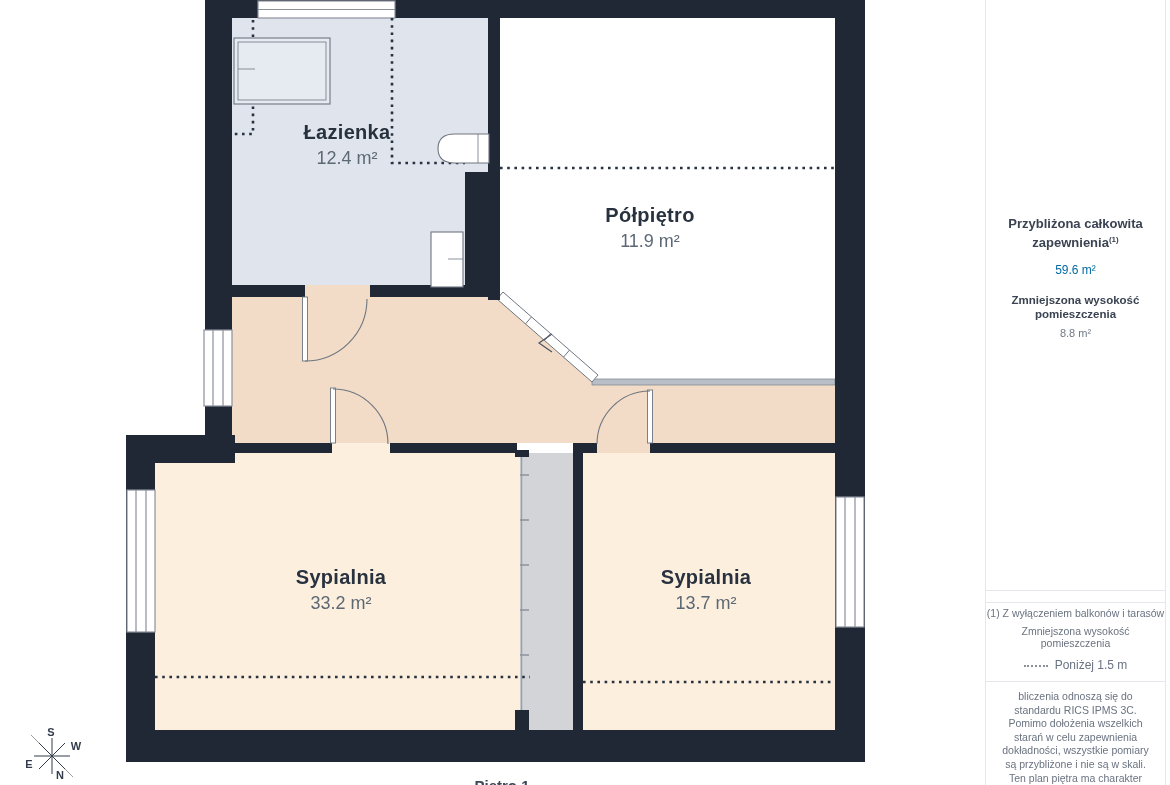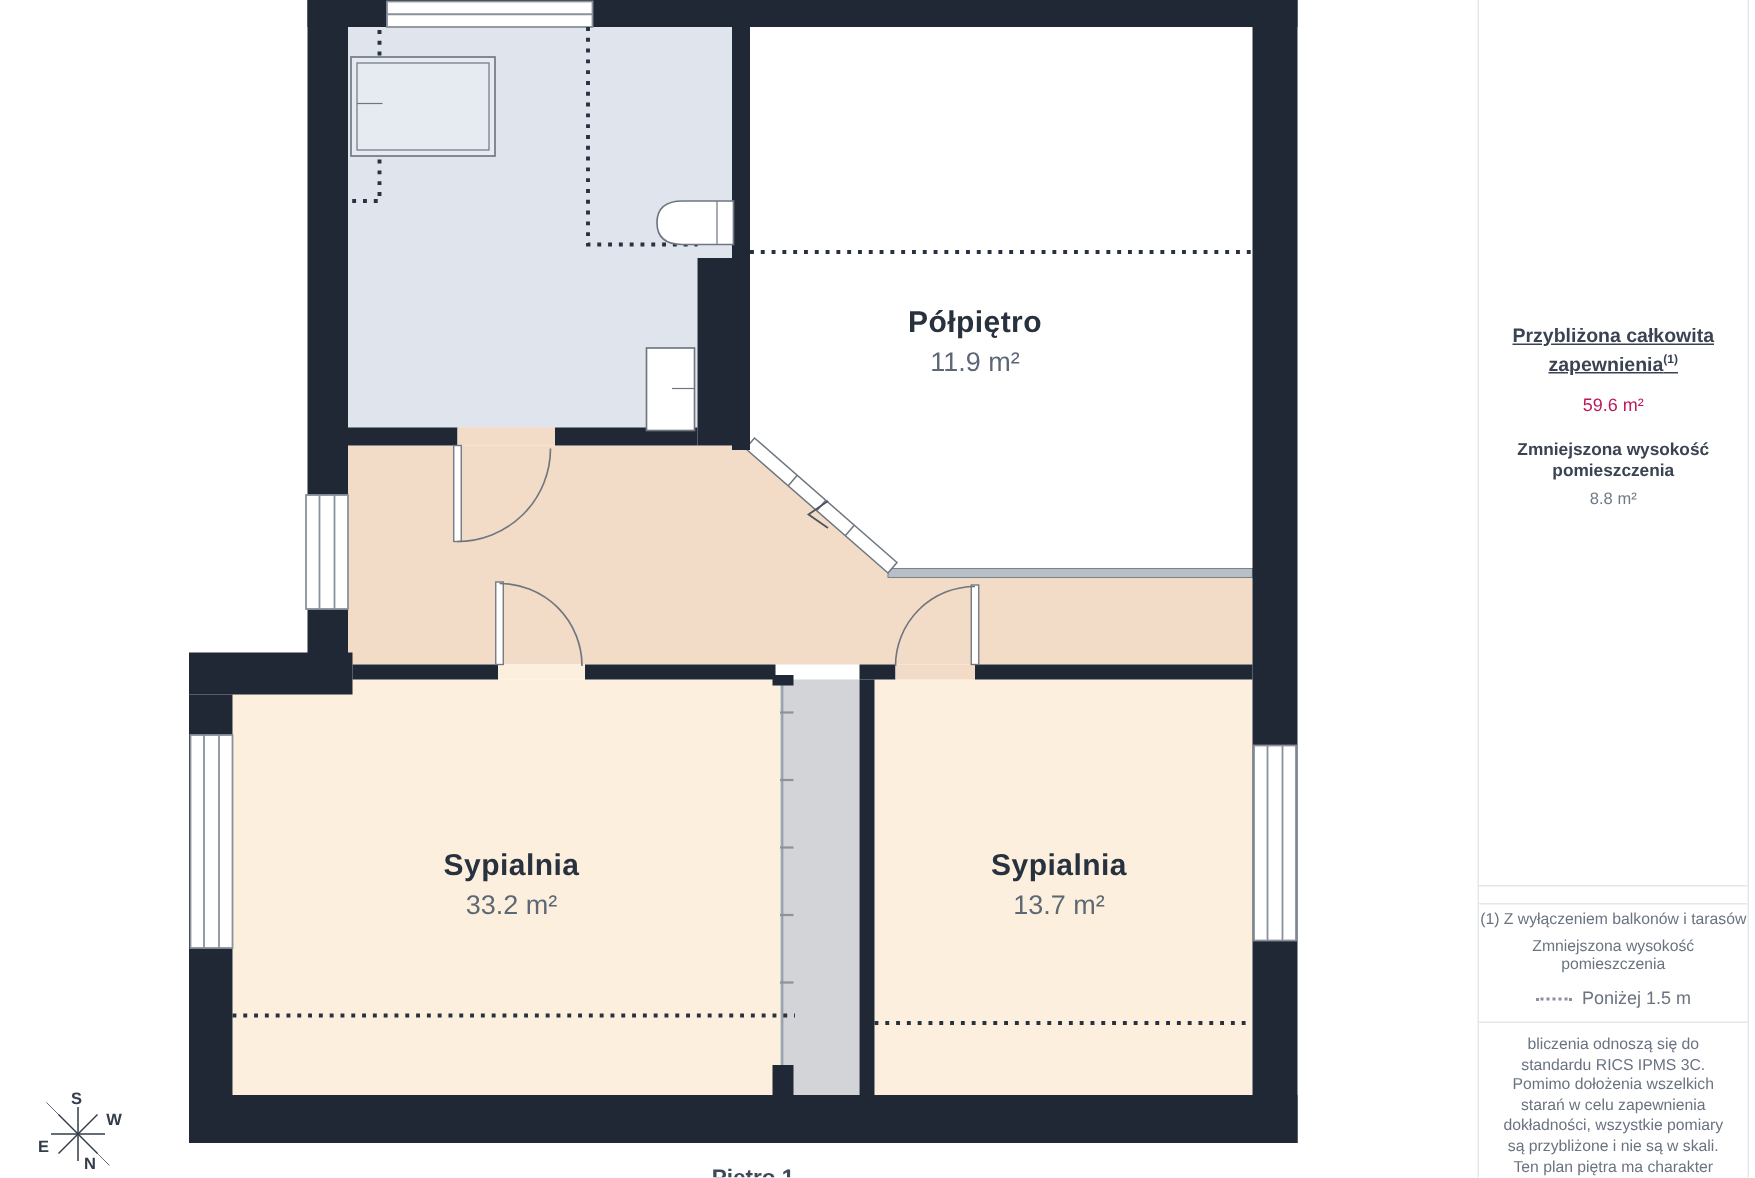--- a/index.html
+++ b/index.html
@@ -17,23 +17,23 @@
     font-size:15px;color:#3f4856;font-weight:700;}
   
   .sidebar{position:absolute;left:985px;top:-1px;width:181px;height:788px;
     background:#fff;border:1px solid #e4e7ec;box-sizing:border-box;}
   .sb-sec{box-sizing:border-box;width:100%;text-align:center;color:#6a7380;}
   .sec-top{position:absolute;top:0;left:0;height:558px;}
   .sec-foot{position:absolute;top:558px;left:0;height:44px;border-top:1px solid #e4e7ec;
     display:flex;align-items:center;justify-content:center;margin-top:32px;}
   .sec-legend{position:absolute;top:602px;left:0;height:79px;border-top:1px solid #e4e7ec;}
   .sec-disc{position:absolute;top:681px;left:0;height:107px;border-top:1px solid #e4e7ec;}
-  .sb-h1{margin:216px 8px 12px 8px;font-size:13px;font-weight:700;color:#3a4351;line-height:16px;text-decoration:underline;}
+  .sb-h1{margin:216px 8px 12px 8px;font-size:13px;font-weight:700;color:#3a4351;line-height:16px;}
   .sb-sup{font-size:8px;vertical-align:super;}
-  .sb-val1{margin-top:7px;font-size:12px;color:#be185d;}
+  .sb-val1{margin-top:7px;font-size:12px;color:#0369a1;}
   .sb-h2{margin:16px 8px 0 8px;font-size:11.5px;font-weight:700;color:#3a4351;line-height:14px;}
   .sb-val2{margin-top:6px;font-size:11px;color:#707a87;text-align:center;}
   .sb-foot-text{font-size:10.5px;}
   .legend-label{margin-top:22px;font-size:10.5px;}
   .legend-row{margin-top:9px;font-size:12px;}
   .legend-dots{display:inline-block;width:24px;border-top:2px dotted #8a919b;
     vertical-align:middle;margin-right:7px;}
   .disc-text{margin:8px 11px 0 11px;font-size:10.5px;line-height:13.6px;}
   
   .kw-logo{position:absolute;left:851px;top:648px;width:186px;z-index:5;line-height:1;}
@@ -152,20 +152,24 @@
       <line x1="31" y1="735" x2="73" y2="777" stroke-width="0.5"></line>
     </g>
     <g font-size="11" font-weight="700" fill="#323c4a" text-anchor="middle" font-family="Liberation Sans, sans-serif">
       <text x="51" y="736">S</text>
       <text x="76" y="750">W</text>
       <text x="29" y="768">E</text>
       <text x="60" y="779">N</text>
     </g>
   </svg>
 
+  <div class="room-label" style="left:347px;top:119px;">
+    <div class="rname">Łazienka</div>
+    <div class="rarea">12.4 m²</div>
+  </div>
   <div class="room-label" style="left:650px;top:202px;">
     <div class="rname">Półpiętro</div>
     <div class="rarea">11.9 m²</div>
   </div>
   <div class="room-label" style="left:341px;top:564px;">
     <div class="rname">Sypialnia</div>
     <div class="rarea">33.2 m²</div>
   </div>
   <div class="room-label" style="left:706px;top:564px;">
     <div class="rname">Sypialnia</div>

